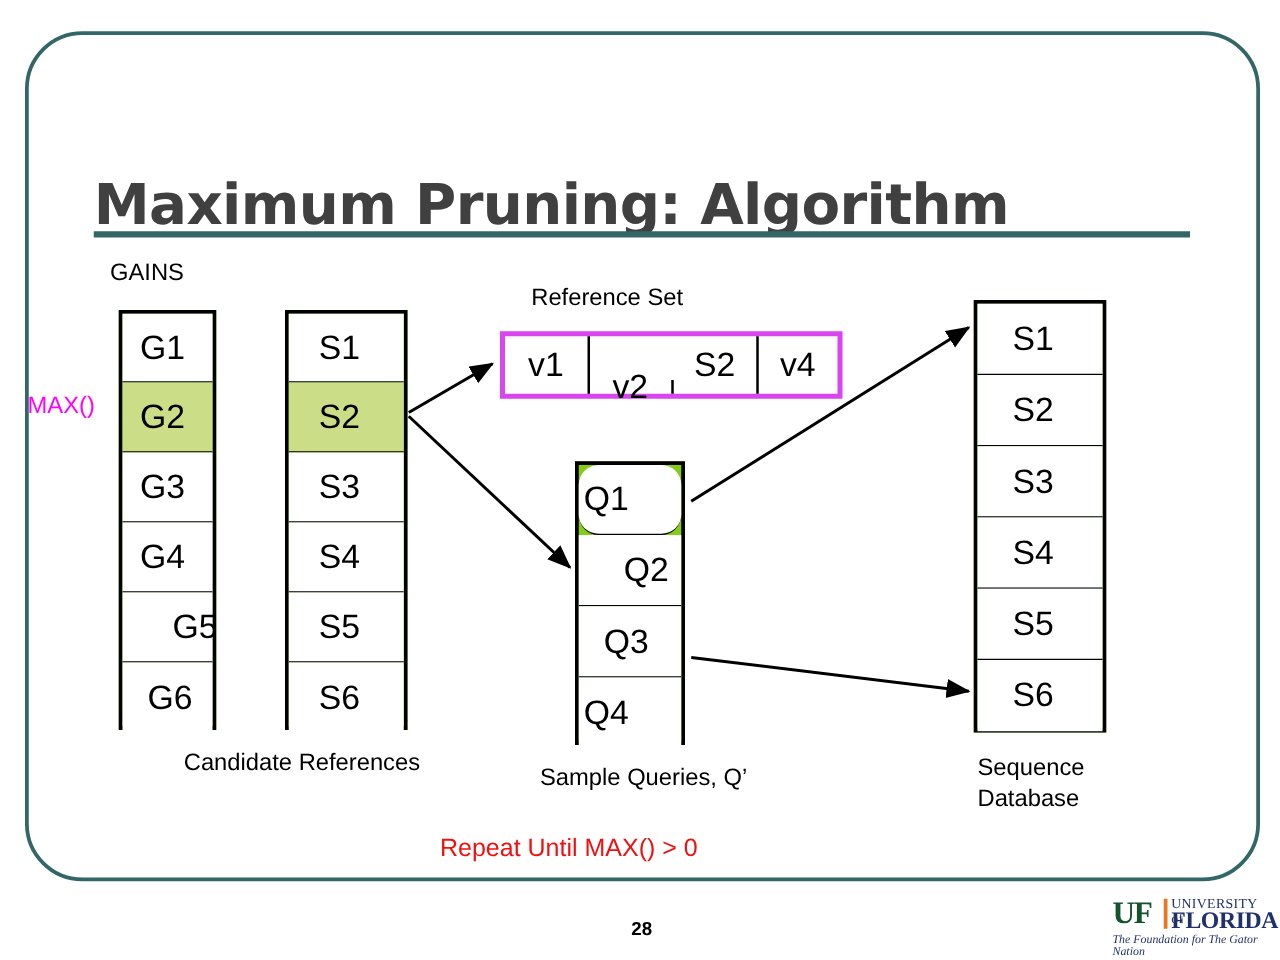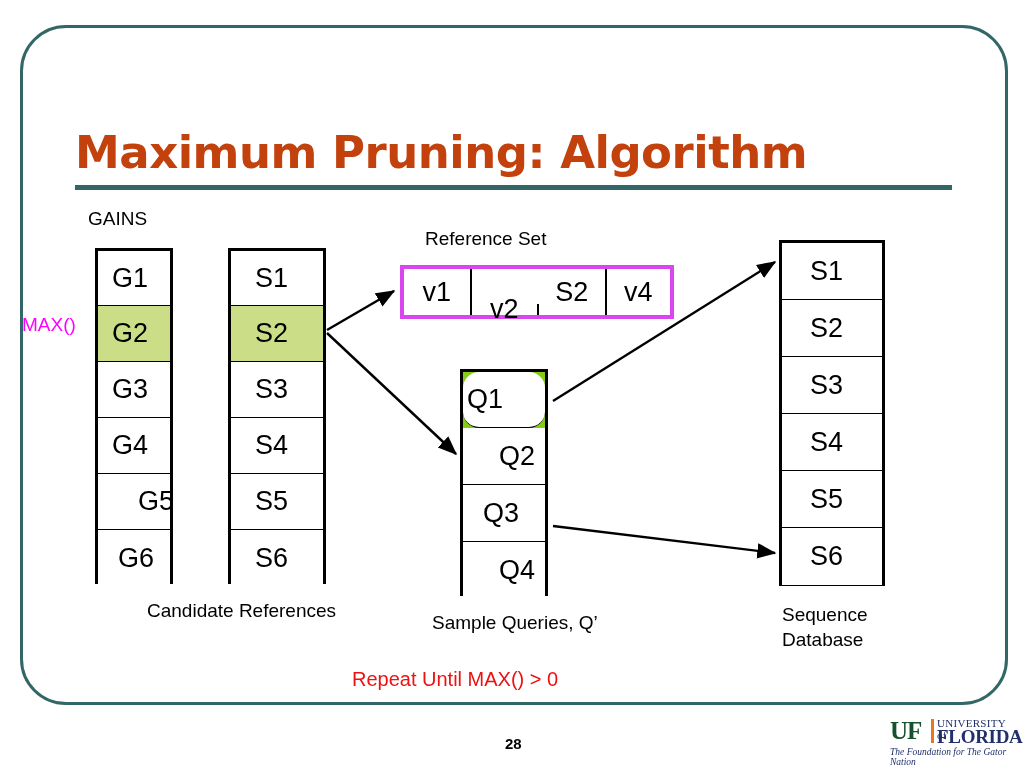--- a/index.html
+++ b/index.html
@@ -27,24 +27,24 @@
     width: 988px;
     height: 680px;
     border: 3px solid #336666;
     border-radius: 46px;
     box-sizing: border-box;
     background: transparent;
   }
   #slide-title {
     position: absolute;
     left: 75px;
-    top: 124px;
+    top: 135px;
     width: 880px;
     height: 60px;
-    color: #c2410c;
+    color: #404040;
     font-size: 45px;
     font-weight: bold;
     letter-spacing: -0.5px;
     font-family: "DejaVu Sans", sans-serif;
     line-height: 58px;
     white-space: nowrap;
   }
   #title-rule {
     position: absolute;
     left: 75px;
@@ -226,21 +226,21 @@
     <div class="rcell" style="width:68px;">v1</div>
     <div class="rcell" style="width:68px;margin-top:35px;">v2</div>
     <div class="rcell" style="width:68px;">S2</div>
     <div class="rcell" style="width:64px;">v4</div>
   </div>
 
   <div class="col" id="queries-col" style="left:460px; top:369px; width:88px; height:227px;">
     <div class="cell" style="height:56px; padding-left:4px;border-radius:16px;">Q1</div>
     <div class="cell" style="height:57px; padding-left:36px;">Q2</div>
     <div class="cell" style="height:57px; padding-left:20px;">Q3</div>
-    <div class="cell" style="height:57px; padding-left:36px;">Q4</div>
+    <div class="cell" style="height:57px; padding-left:4px;">Q4</div>
   </div>
   <div class="caption" id="samplequery-label">Sample Queries, Q’</div>
 
   <div class="col" id="seqdb-col" style="left:779px; top:240px; width:106px; height:346px;">
     <div class="cell" style="height:57px; padding-left:28px;">S1</div>
     <div class="cell" style="height:57px; padding-left:28px;">S2</div>
     <div class="cell" style="height:57px; padding-left:28px;">S3</div>
     <div class="cell" style="height:57px; padding-left:28px;">S4</div>
     <div class="cell" style="height:57px; padding-left:28px;">S5</div>
     <div class="cell" style="height:57px; padding-left:28px;">S6</div>

